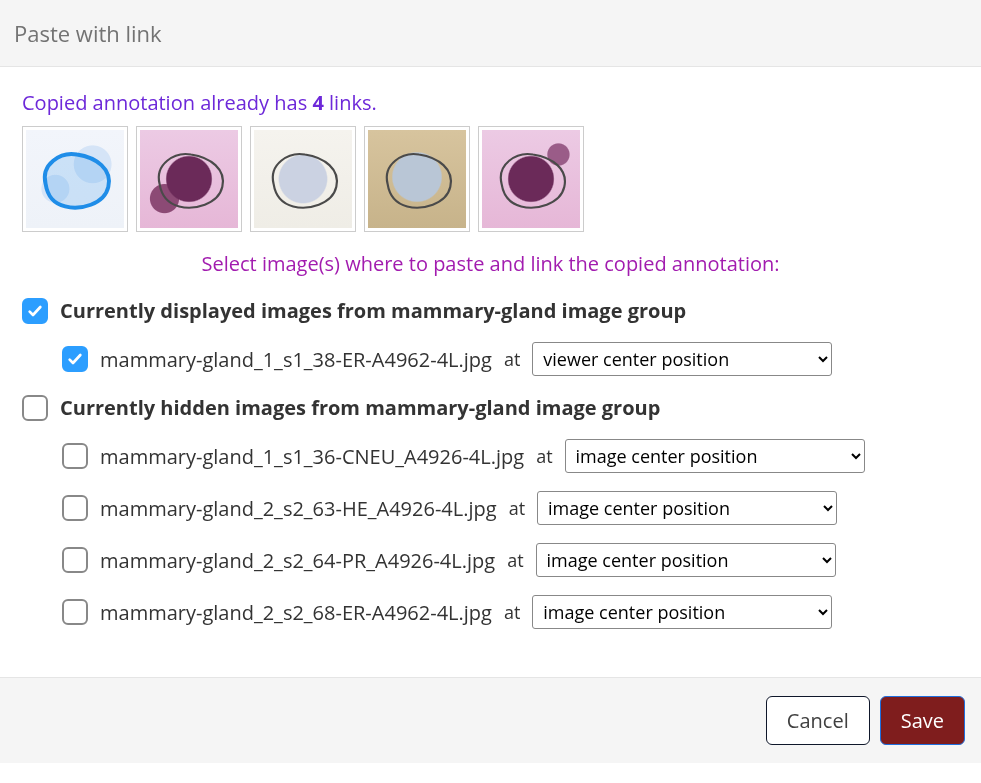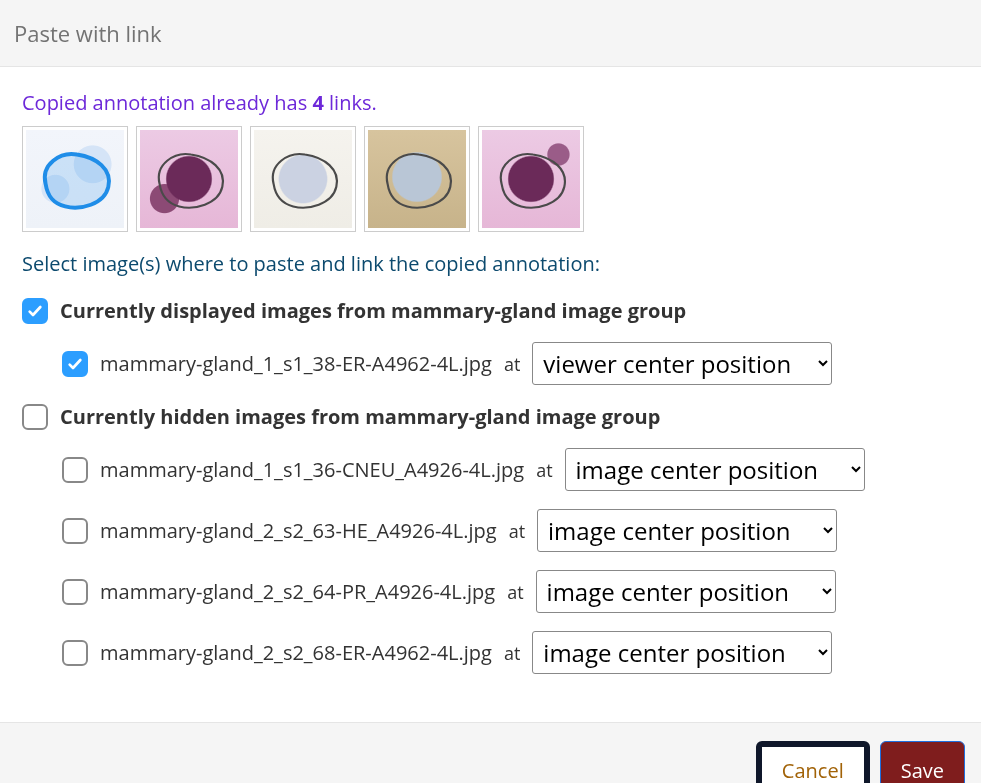--- a/index.html
+++ b/index.html
@@ -66,22 +66,23 @@
     linear-gradient(#d7c49e,#c7b38a);
   }
   .th5 { background:
     radial-gradient(circle at 50% 50%, #6b2a59 0%, #6b2a59 32%, transparent 34%),
     radial-gradient(circle at 78% 25%, #9a5c88 0%, #9a5c88 10%, transparent 11%),
     linear-gradient(#eccae4,#e6b7d7);
   }
   .outline-svg { position:absolute; inset:0; }
   .select-line {
     font-size: 20px;
-    color: #0c4a6e;
+    color: #a21caf;
     margin-bottom: 20px;
+    text-align: center;
   }
   .group-row {
     display: flex;
     align-items: center;
     gap: 12px;
     margin-bottom: 18px;
   }
   .group-row.indent { margin-left: 40px; }
   .group-title { font-weight: 700; font-size: 20px; }
   .img-label { font-size: 20px; }
@@ -96,21 +97,21 @@
     cursor: pointer;
     background: #fff;
   }
   .cbx.checked {
     background: #2c9eff;
     border-color: #2c9eff;
   }
   .cbx svg { display:none; }
   .cbx.checked svg { display:block; }
   .pos-select {
-    font-size: 24px;
+    font-size: 18px;
     padding: 3px 6px;
     border: 1px solid #888;
     border-radius: 3px;
     background: #fff;
     font-family: inherit;
     min-width: 300px;
   }
   .dialog-footer {
     background: #f5f5f5;
     border-top: 1px solid #e5e5e5;
@@ -121,22 +122,22 @@
   }
   .btn {
     font-size: 20px;
     padding: 10px 20px;
     border-radius: 6px;
     cursor: pointer;
     font-family: inherit;
   }
   .btn-cancel {
     background: #fff;
-    border: 6px solid #0f172a;
-    color: #a16207;
+    border: 1px solid #0f172a;
+    color: #404040;
   }
   .btn-save {
     background: #7f1d1d;
     border: 1px solid #1f6fde;
     color: #fff;
   }
   .items-block { margin-bottom: 14px; }
 </style>
 </head>
 <body>

